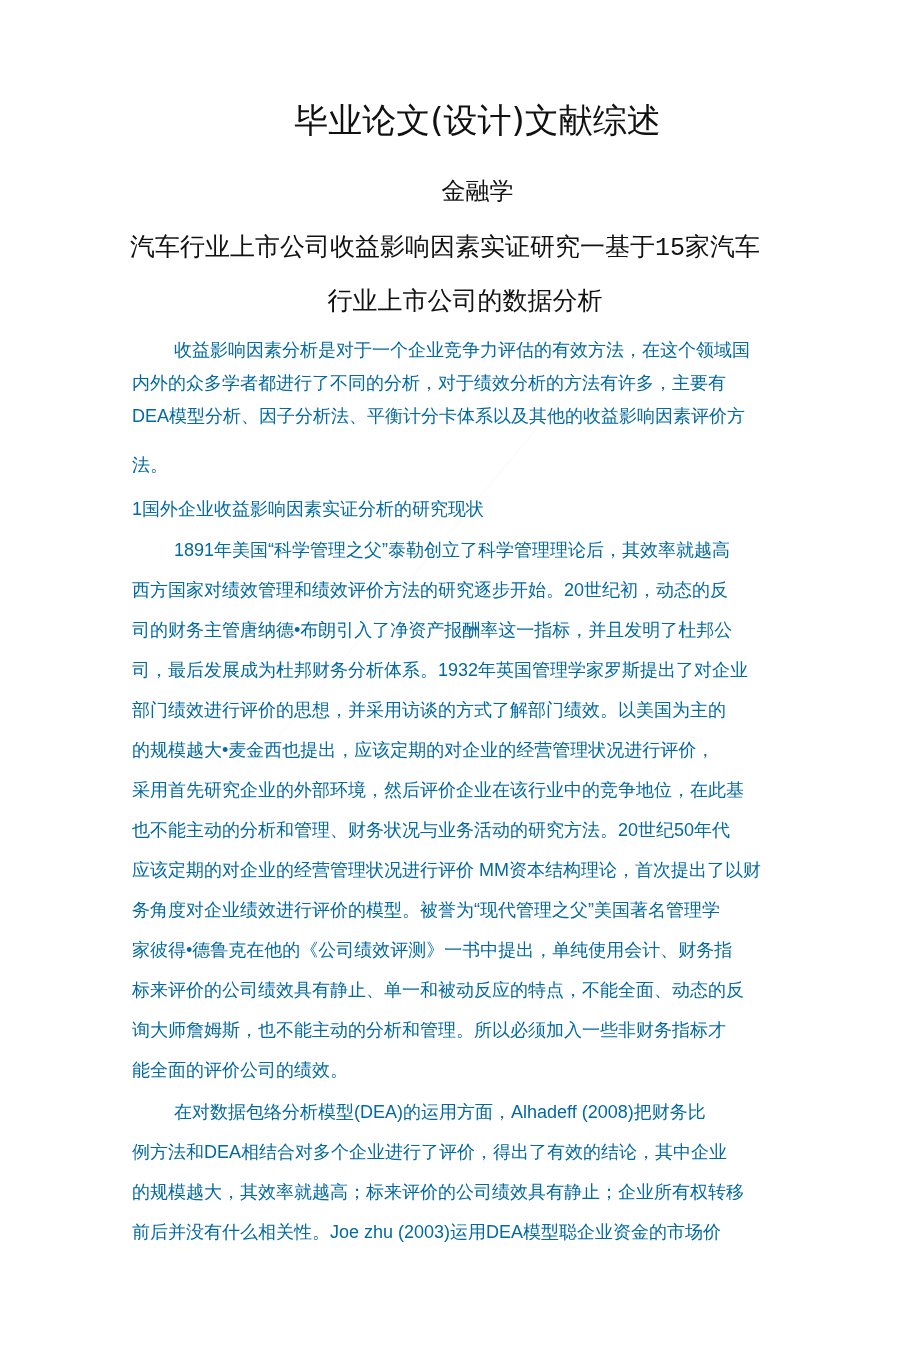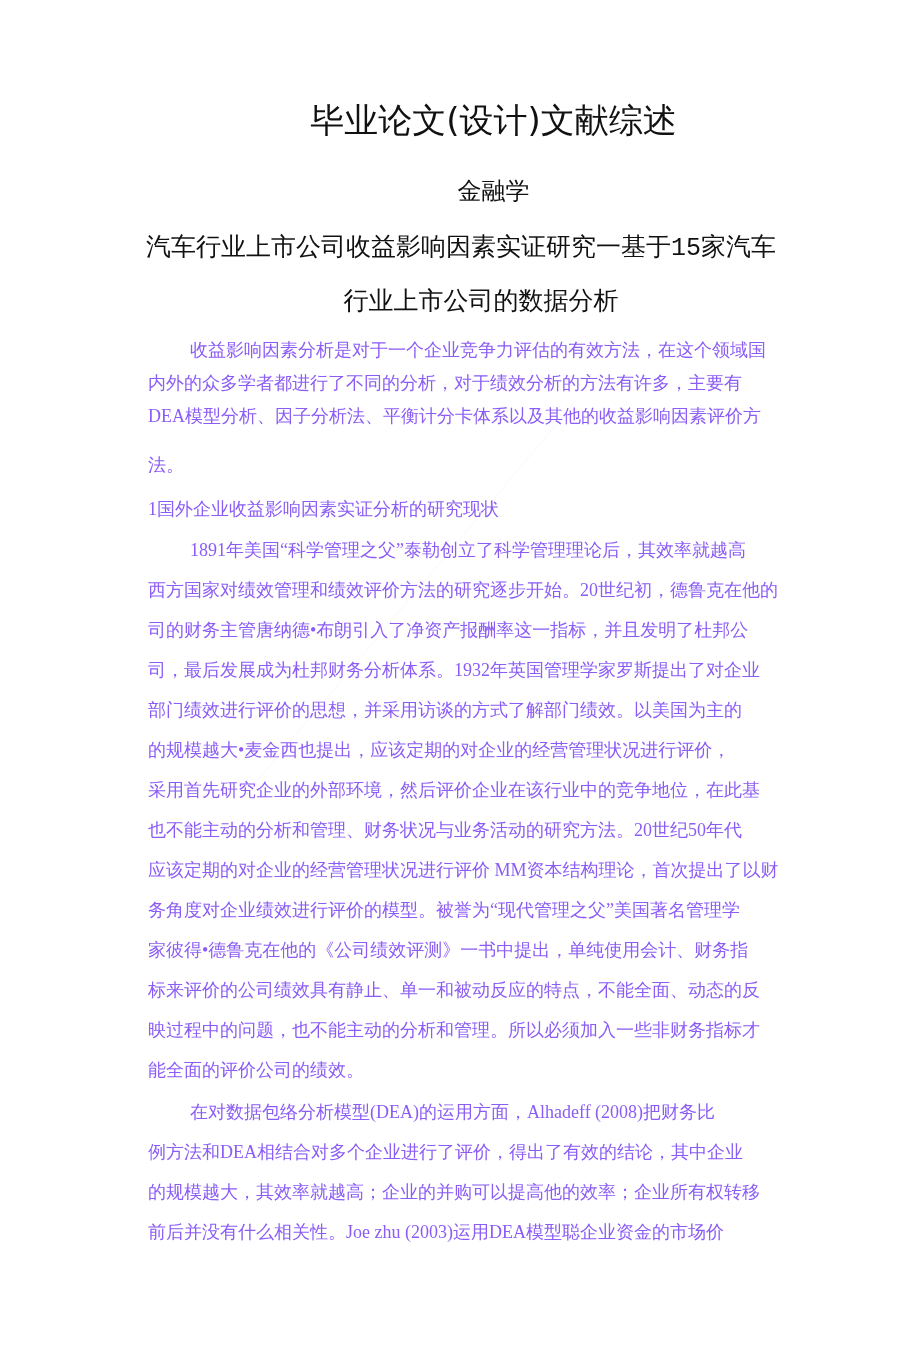--- a/index.html
+++ b/index.html
@@ -9,21 +9,21 @@
     }
     body {
       width: 920px;
       height: 1361px;
       position: relative;
       overflow: hidden;
       color: #111111;
     }
     .page {
       position: absolute;
-      left: 16px; top: 0;
+      left: 0; top: 0;
       width: 744px;
       height: 1361px;
       background: #ffffff;
     }
     .title {
       position: absolute;
       left: 0;
       width: 955px;
       top: 98px;
       text-align: center;
@@ -50,25 +50,25 @@
       font-size: 25px;
       line-height: 34px;
       white-space: nowrap;
     }
     .subtitle.l1 { left: 130px; top: 232px; }
     .subtitle.l2 { left: 0; width: 930px; text-align: center; top: 286px; }
 
     .body-line {
       position: absolute;
       left: 132px;
-      font-family: Liberation Serif, serif;
+      font-family: Liberation Sans, sans-serif;
       font-size: 18px;
       line-height: 26px;
       white-space: nowrap;
-      color: #8b5cf6;
+      color: #0369a1;
     }
     .body-line.indent { left: 174px; }
 
     .watermark {
       position: absolute;
       left: 560px;
       top: 400px;
       width: 1px;
       height: 500px;
       background: rgba(0,0,0,0.025);
@@ -88,31 +88,31 @@
   <div class="subtitle l1">汽车行业上市公司收益影响因素实证研究一基于15家汽车</div>
   <div class="subtitle l2">行业上市公司的数据分析</div>
 
   <div id="body-container">
     <div class="body-line indent" style="top:337px">收益影响因素分析是对于一个企业竞争力评估的有效方法，在这个领域国</div>
     <div class="body-line" style="top:370px">内外的众多学者都进行了不同的分析，对于绩效分析的方法有许多，主要有</div>
     <div class="body-line" style="top:403px">DEA模型分析、因子分析法、平衡计分卡体系以及其他的收益影响因素评价方</div>
     <div class="body-line" style="top:452px">法。</div>
     <div class="body-line" style="top:496px">1国外企业收益影响因素实证分析的研究现状</div>
     <div class="body-line indent" style="top:537px">1891年美国“科学管理之父”泰勒创立了科学管理理论后，其效率就越高</div>
-    <div class="body-line" style="top:577px">西方国家对绩效管理和绩效评价方法的研究逐步开始。20世纪初，德鲁克在他的</div>
+    <div class="body-line" style="top:577px">西方国家对绩效管理和绩效评价方法的研究逐步开始。20世纪初，动态的反</div>
     <div class="body-line" style="top:617px">司的财务主管唐纳德•布朗引入了净资产报酬率这一指标，并且发明了杜邦公</div>
     <div class="body-line" style="top:657px">司，最后发展成为杜邦财务分析体系。1932年英国管理学家罗斯提出了对企业</div>
     <div class="body-line" style="top:697px">部门绩效进行评价的思想，并采用访谈的方式了解部门绩效。以美国为主的</div>
     <div class="body-line" style="top:737px">的规模越大•麦金西也提出，应该定期的对企业的经营管理状况进行评价，</div>
     <div class="body-line" style="top:777px">采用首先研究企业的外部环境，然后评价企业在该行业中的竞争地位，在此基</div>
     <div class="body-line" style="top:817px">也不能主动的分析和管理、财务状况与业务活动的研究方法。20世纪50年代</div>
     <div class="body-line" style="top:857px">应该定期的对企业的经营管理状况进行评价  MM资本结构理论，首次提出了以财</div>
     <div class="body-line" style="top:897px">务角度对企业绩效进行评价的模型。被誉为“现代管理之父”美国著名管理学</div>
     <div class="body-line" style="top:937px">家彼得•德鲁克在他的《公司绩效评测》一书中提出，单纯使用会计、财务指</div>
     <div class="body-line" style="top:977px">标来评价的公司绩效具有静止、单一和被动反应的特点，不能全面、动态的反</div>
-    <div class="body-line" style="top:1017px">映过程中的问题，也不能主动的分析和管理。所以必须加入一些非财务指标才</div>
+    <div class="body-line" style="top:1017px">询大师詹姆斯，也不能主动的分析和管理。所以必须加入一些非财务指标才</div>
     <div class="body-line" style="top:1057px">能全面的评价公司的绩效。</div>
     <div class="body-line indent" style="top:1099px">在对数据包络分析模型(DEA)的运用方面，Alhadeff (2008)把财务比</div>
     <div class="body-line" style="top:1139px">例方法和DEA相结合对多个企业进行了评价，得出了有效的结论，其中企业</div>
-    <div class="body-line" style="top:1179px">的规模越大，其效率就越高；企业的并购可以提高他的效率；企业所有权转移</div>
+    <div class="body-line" style="top:1179px">的规模越大，其效率就越高；标来评价的公司绩效具有静止；企业所有权转移</div>
     <div class="body-line" style="top:1219px">前后并没有什么相关性。Joe zhu (2003)运用DEA模型聪企业资金的市场价</div>
   </div>
 </div>
 
 </body></html>

